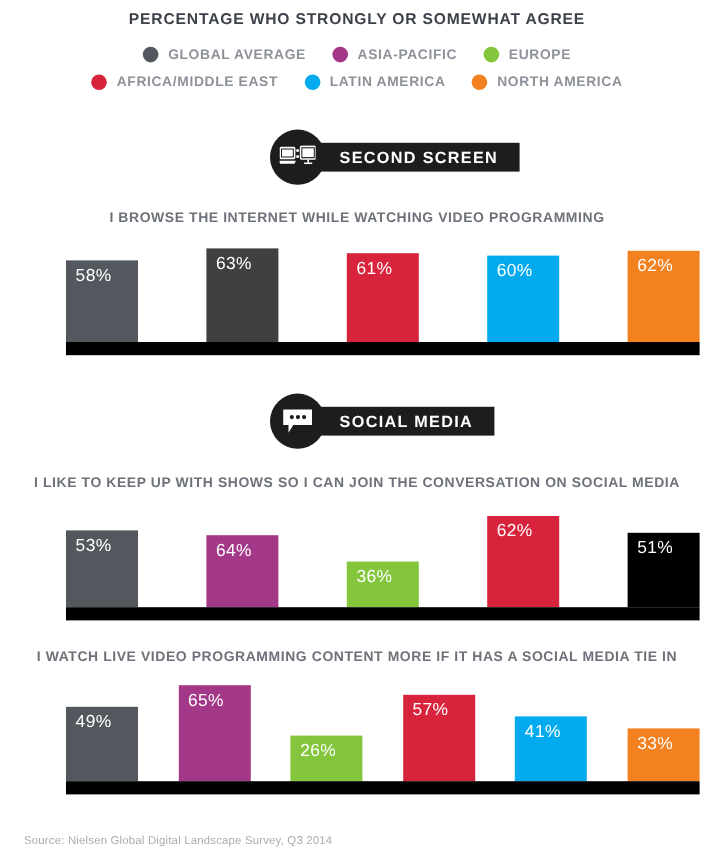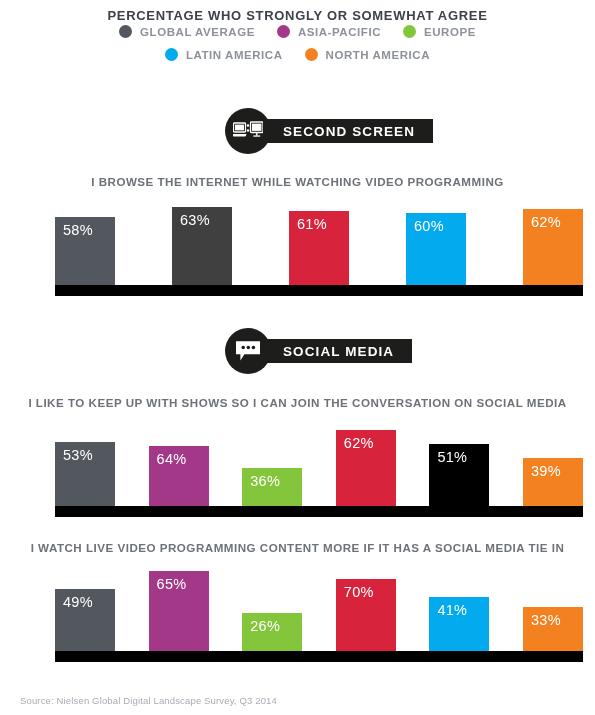--- a/index.html
+++ b/index.html
@@ -25,21 +25,21 @@
     font-size: 13px;
     font-weight: bold;
     letter-spacing: 0.7px;
     color: #3d4149;
   }
 
   
   .legend {
     position: absolute;
     left: 0;
-    top: 20px;
+    top: 34px;
     width: 595px;
   }
   .legend-row {
     display: flex;
     justify-content: center;
     align-items: center;
     height: 23px;
   }
   .legend-item {
     display: flex;
@@ -171,20 +171,24 @@
     <div class="legend-item">
       <span class="legend-dot" style="background:#a33888"></span>
       <span class="legend-label">ASIA-PACIFIC</span>
     </div>
     <div class="legend-item">
       <span class="legend-dot" style="background:#83c63c"></span>
       <span class="legend-label">EUROPE</span>
     </div>
   </div>
   <div class="legend-row">
+    <div class="legend-item">
+      <span class="legend-dot" style="background:#d8233c"></span>
+      <span class="legend-label">AFRICA/MIDDLE EAST</span>
+    </div>
     <div class="legend-item">
       <span class="legend-dot" style="background:#03aaed"></span>
       <span class="legend-label">LATIN AMERICA</span>
     </div>
     <div class="legend-item">
       <span class="legend-dot" style="background:#f4811f"></span>
       <span class="legend-label">NORTH AMERICA</span>
     </div>
   </div>
 </div>
@@ -258,43 +262,40 @@
       </div>
       <div class="bar" style="height:38px; background:#83c63c;">
         <span class="bar-label">36%</span>
       </div>
       <div class="bar" style="height:76px; background:#d8233c;">
         <span class="bar-label">62%</span>
       </div>
       <div class="bar" style="height:62px; background:#000000;">
         <span class="bar-label">51%</span>
       </div>
-      <div class="bar" style="height:48px; background:#f4811f;">
-        <span class="bar-label">39%</span>
-      </div>
     </div>
   </div>
 </div>
 <div class="baseline" style="top:506px;"></div>
 
 <div class="chart-block" style="top:541px; height:130px;">
   <div class="chart-title">I WATCH LIVE VIDEO PROGRAMMING CONTENT MORE IF IT HAS A SOCIAL MEDIA TIE IN</div>
   <div class="plot" style="top:30px; height:80px;">
     <div class="bars">
       <div class="bar" style="height:62px; background:#53585f;">
         <span class="bar-label">49%</span>
       </div>
       <div class="bar" style="height:80px; background:#a33888;">
         <span class="bar-label">65%</span>
       </div>
       <div class="bar" style="height:38px; background:#83c63c;">
         <span class="bar-label">26%</span>
       </div>
       <div class="bar" style="height:72px; background:#d8233c;">
-        <span class="bar-label">70%</span>
+        <span class="bar-label">57%</span>
       </div>
       <div class="bar" style="height:54px; background:#03aaed;">
         <span class="bar-label">41%</span>
       </div>
       <div class="bar" style="height:44px; background:#f4811f;">
         <span class="bar-label">33%</span>
       </div>
     </div>
   </div>
 </div>

